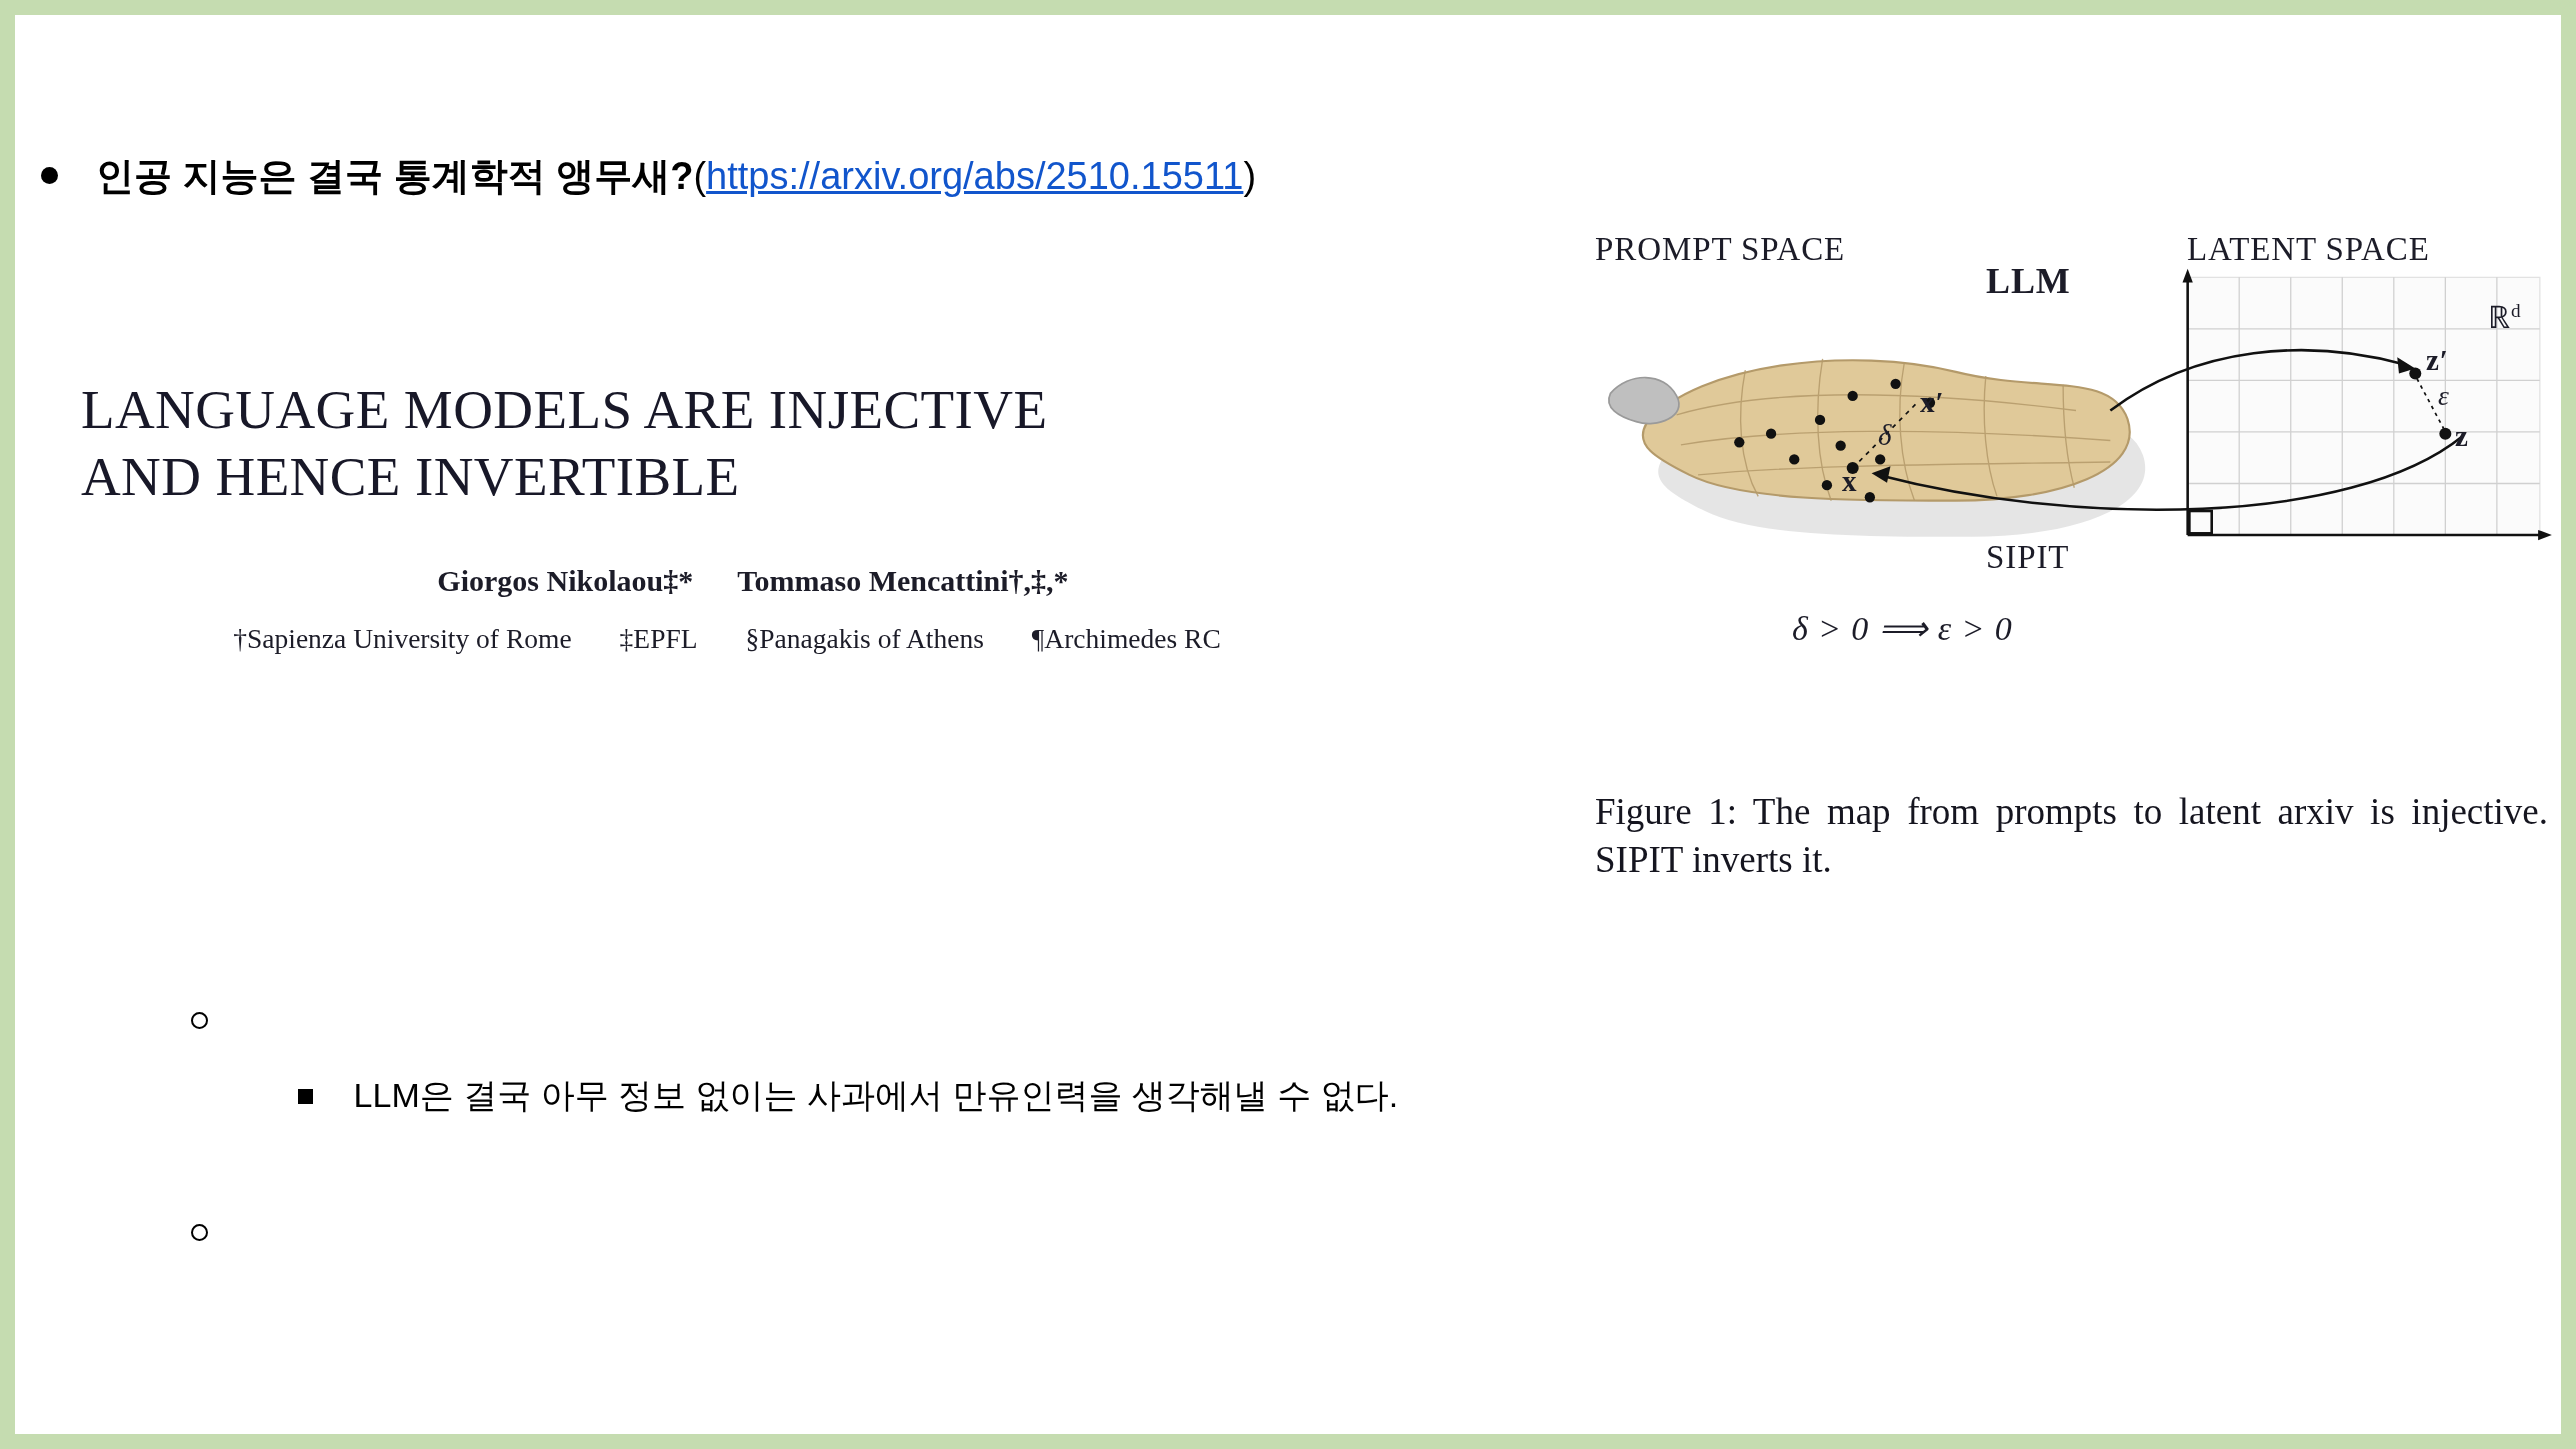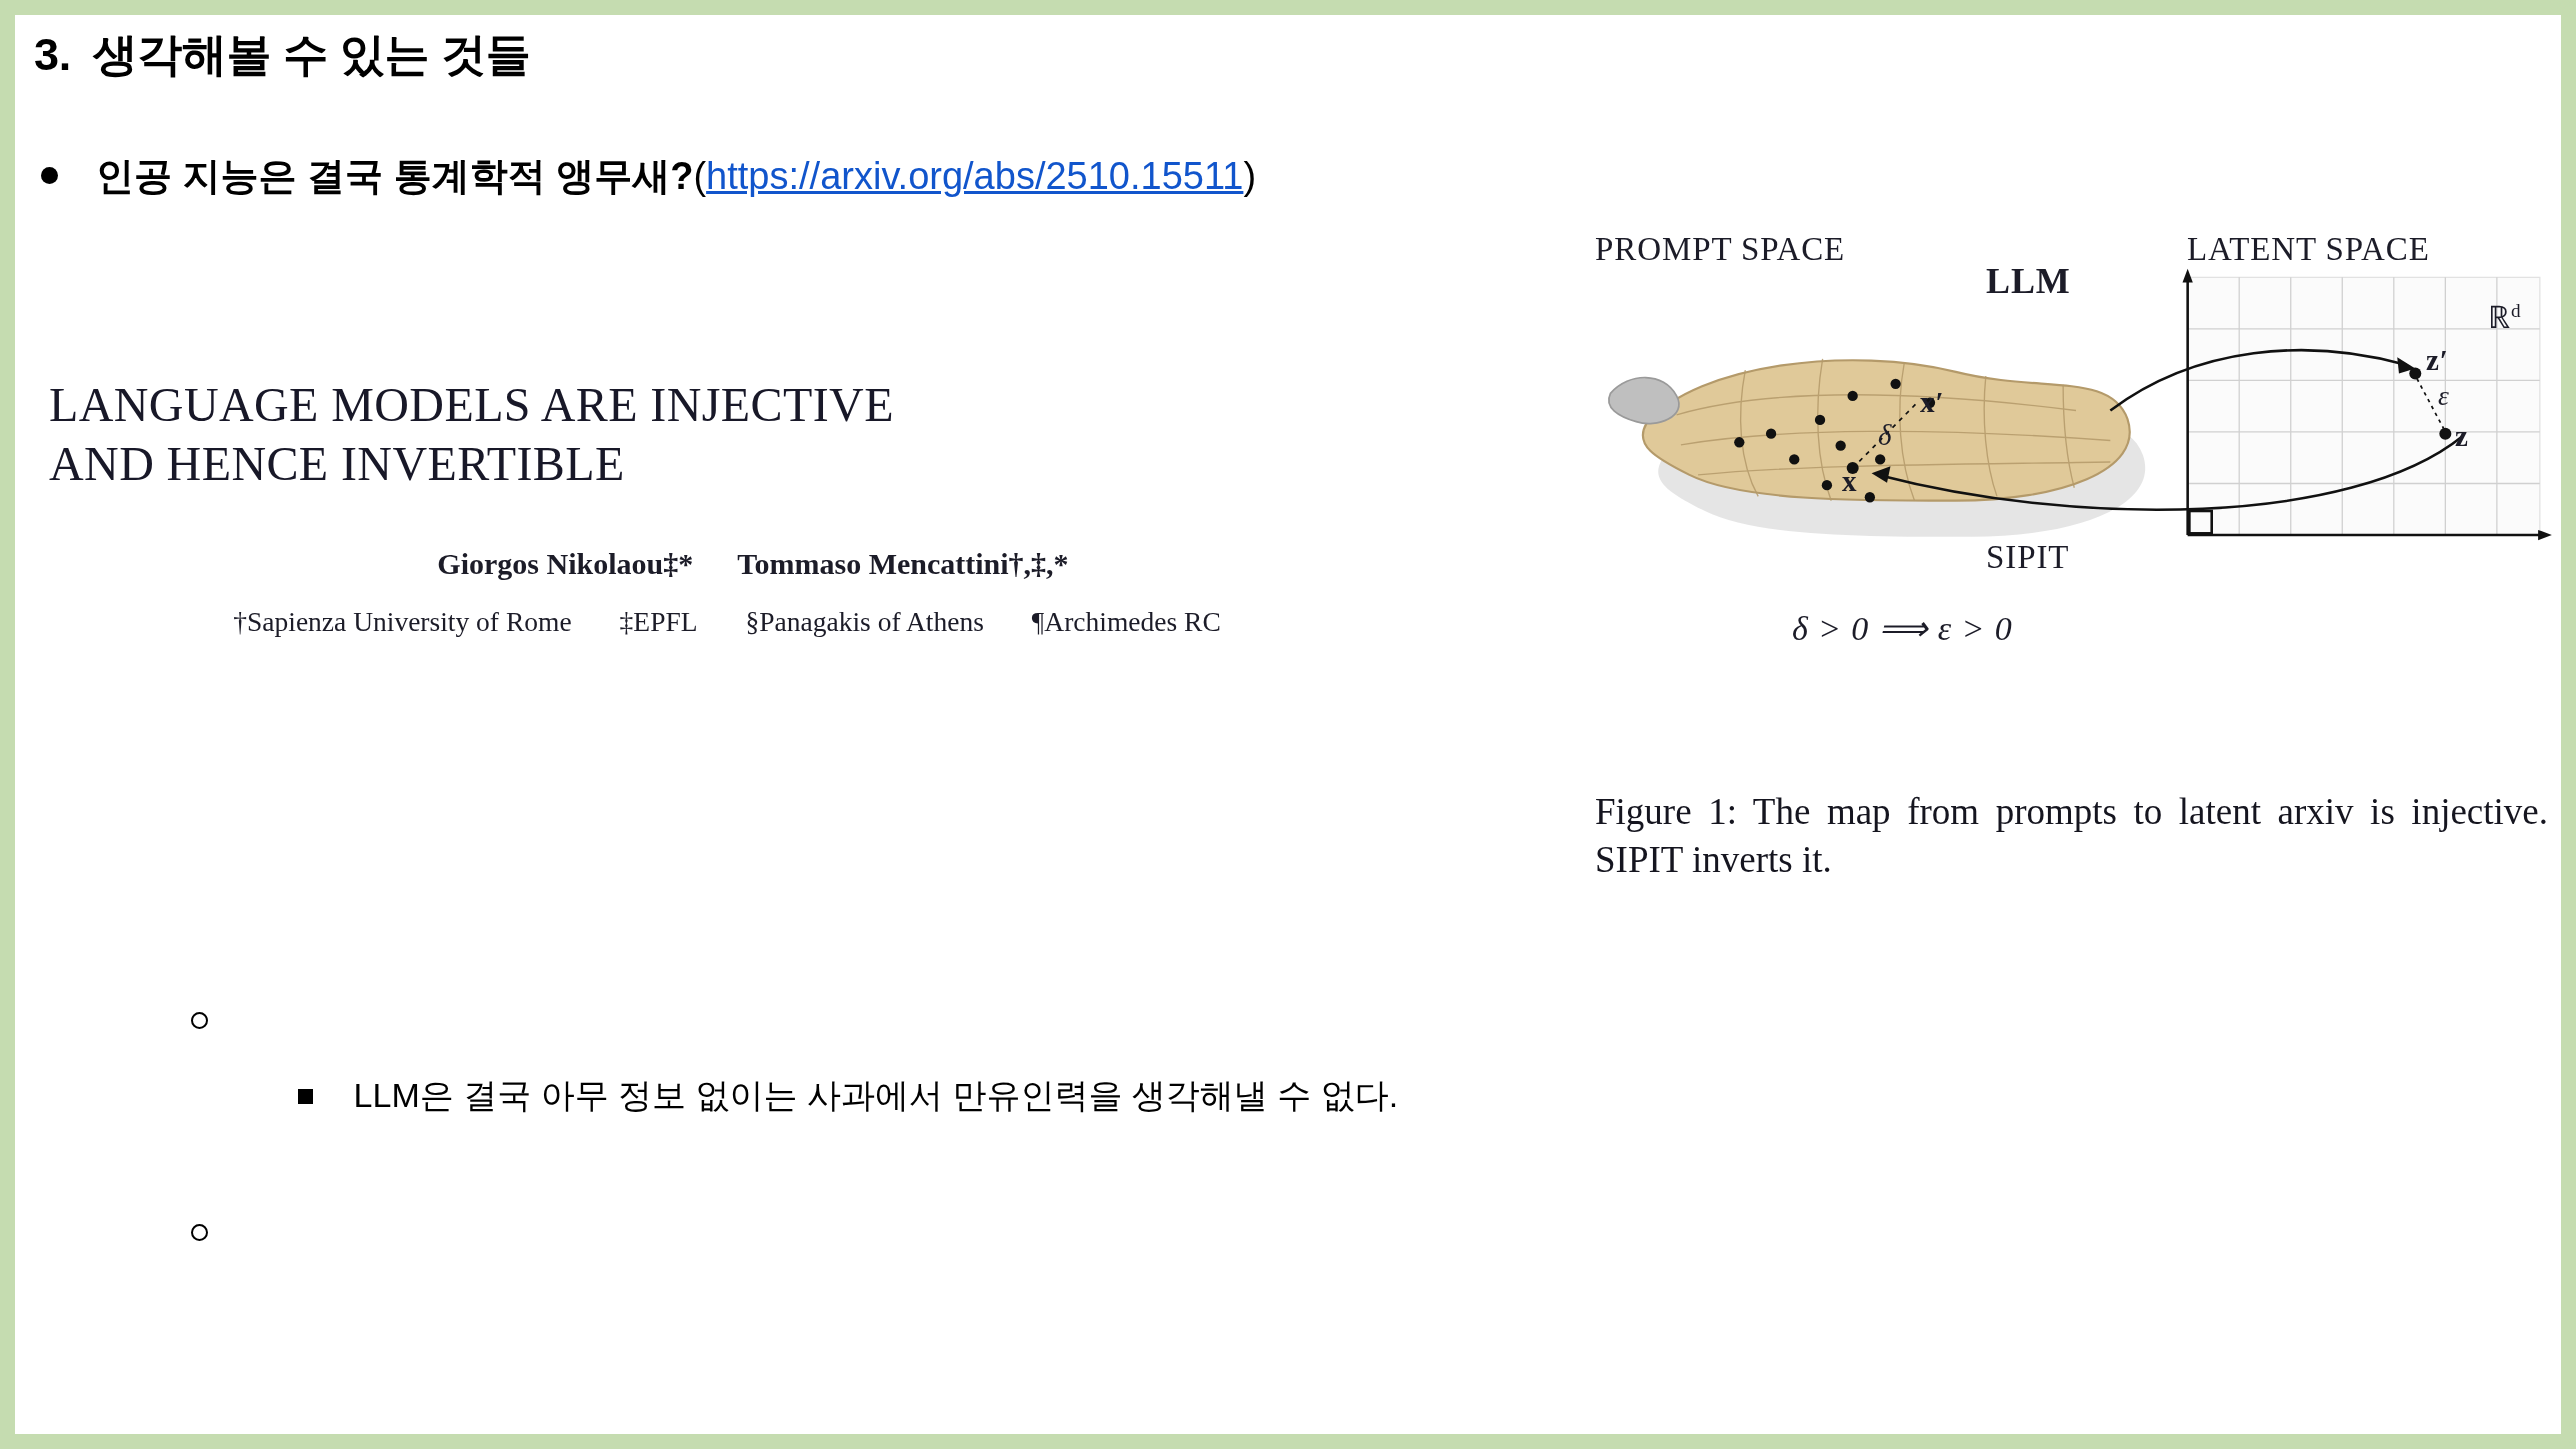--- a/index.html
+++ b/index.html
@@ -63,24 +63,25 @@
   .paper-img {
     position: absolute;
     left: 34px;
     top: 361px;
     width: 1460px;
     height: 395px;
     font-family: "Liberation Serif", serif;
     color: #1c1c28;
   }
   .paper-title {
-    font-size: 48px;
+    font-size: 55px;
     line-height: 1.22;
     letter-spacing: 0.4px;
     color: #181828;
+    margin-left: 32px;
   }
   .paper-authors {
     margin-top: 48px;
     text-align: center;
     font-weight: bold;
     font-size: 30px;
     line-height: 1.55;
     padding-right: 52px;
   }
   .paper-authors .row1 span { margin: 0 22px; }
@@ -155,23 +156,20 @@
   .blue-bold {
     color: #1155cc;
     font-weight: bold;
   }
 </style>
 </head>
 <body>
 
 <div class="slide">
 
-  <div class="heading">
-    <span class="num">3.</span><span>생각해볼 수 있는 것들</span>
-  </div>
 
   <div class="b1">
     <span class="dot"></span><span class="txt">인공 지능은 결국 통계학적 앵무새?</span><span class="paren">(</span><a href="#">https://arxiv.org/abs/2510.15511</a><span class="paren">)</span>
   </div>
 
   <div class="paper-img">
     <div class="paper-title">
       <div>LANGUAGE MODELS ARE INJECTIVE</div>
       <div>AND HENCE INVERTIBLE</div>
     </div>

